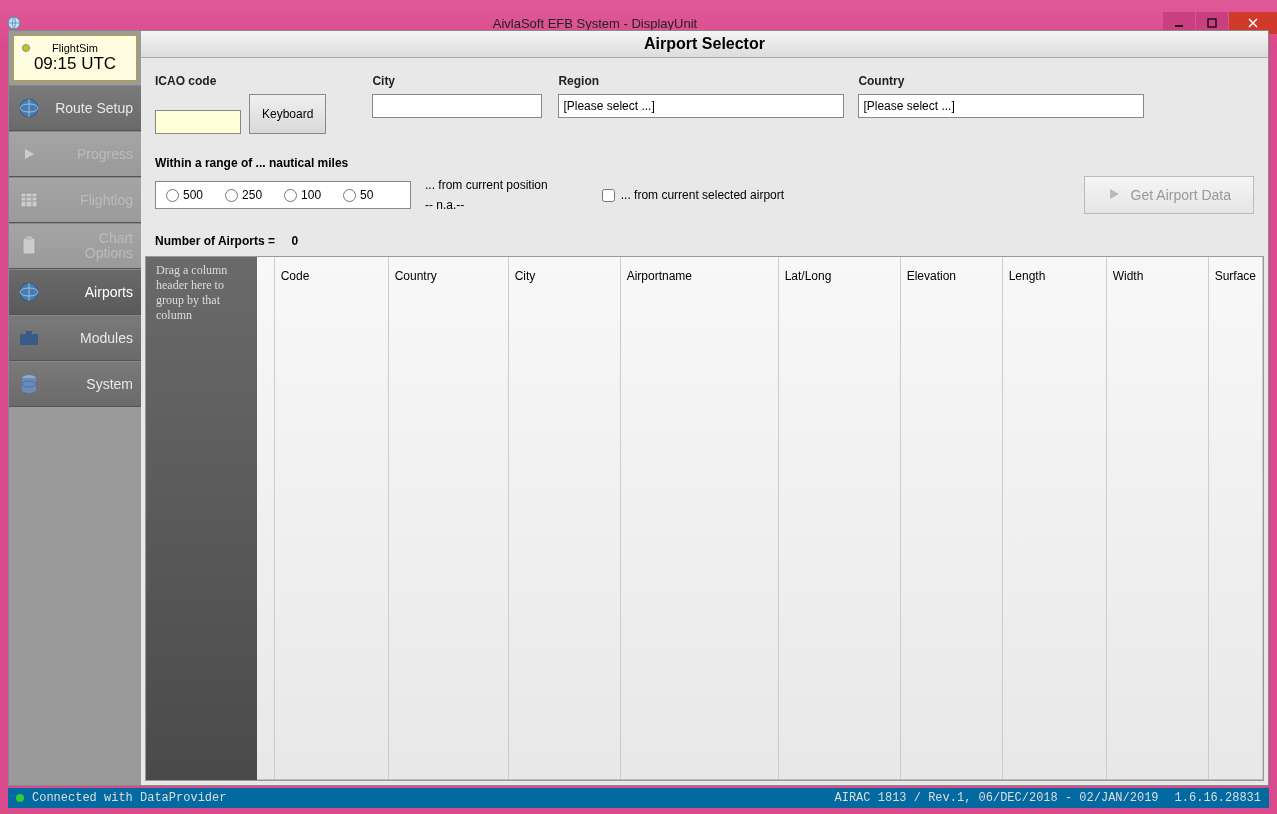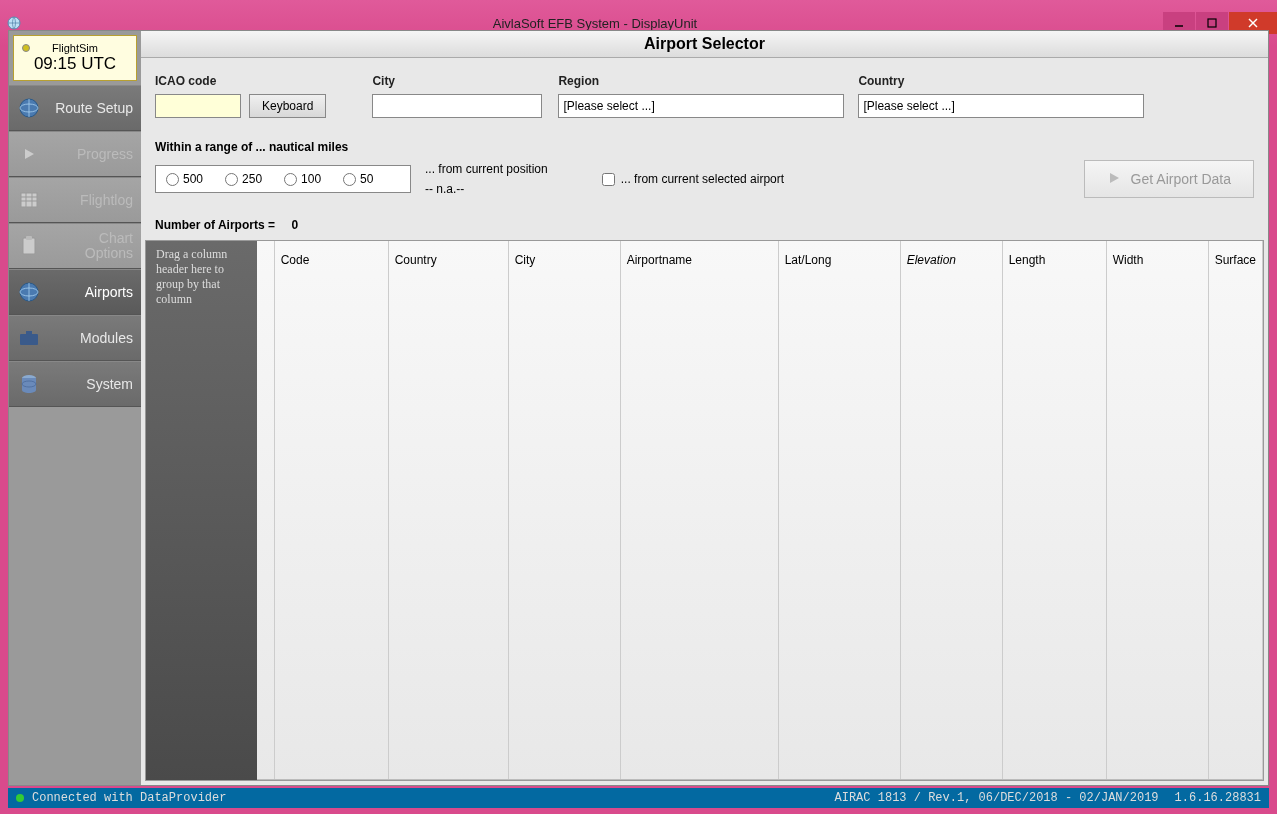--- a/index.html
+++ b/index.html
@@ -36,21 +36,21 @@
 .main { flex: 1; background: #e8e8e8; display: flex; flex-direction: column; }
 .page-header { background: linear-gradient(#f5f5f5, #dcdcdc); border-bottom: 1px solid #aaa; text-align: center; font-size: 16px; font-weight: bold; padding: 4px; }
 
 .filter-area { padding: 16px 14px 10px; background: #e8e8e8; }
 .filter-row1 { display: flex; gap: 0; }
 .filter-group { display: flex; flex-direction: column; }
 .filter-group label { font-weight: bold; font-size: 12px; margin-bottom: 6px; color: #222; }
 .filter-group input[type=text], .filter-group select { height: 24px; border: 1px solid #888; background: #fff; padding: 0 4px; font-size: 12px; }
 .icao-input { width: 86px; background: #ffffd8 !important; }
 .icao-row { display: flex; align-items: flex-end; gap: 8px; }
-.kbd-btn { height: 24px; padding: 0 12px; background: linear-gradient(#f0f0f0, #d8d8d8); border: 1px solid #888; cursor: pointer; font-size: 12px; }
+.kbd-btn { height: 40px; padding: 0 12px; background: linear-gradient(#f0f0f0, #d8d8d8); border: 1px solid #888; cursor: pointer; font-size: 12px; }
 
 .g-icao { margin-right: 46px; }
 .g-city { margin-right: 16px; }
 .g-city input { width: 170px; }
 .g-region { margin-right: 14px; }
 .g-region select { width: 286px; }
 .g-country select { width: 286px; }
 
 .range-section { margin-top: 22px; }
 .range-label { font-weight: bold; font-size: 12px; margin-bottom: 6px; display: block; }
@@ -67,21 +67,21 @@
 .grid-wrap { flex: 1; margin: 0 4px 4px; border: 1px solid #999; background: #fff; display: flex; flex-direction: row; }
 .group-bar { background: linear-gradient(#6a6a6a, #4a4a4a); color: #ddd; padding: 6px 10px; font-size: 12px; font-family: Tahoma; }
 .grid-header { display: flex; background: linear-gradient(#f8f8f8, #e8e8e8); border-bottom: 1px solid #bbb; }
 .gh { border-right: 1px solid #ccc; padding: 12px 6px; font-size: 12px; overflow: hidden; white-space: nowrap; }
 .gh-spacer { width: 18px; }
 .gh-code { width: 114px; }
 .gh-country { width: 120px; }
 .gh-city { width: 112px; }
 .gh-name { width: 158px; }
 .gh-latlong { width: 122px; }
-.gh-elev { width: 102px; font-style: italic; }
+.gh-elev { width: 102px; }
 .gh-length { width: 104px; }
 .gh-width { width: 102px; }
 .gh-surface { flex: 1; }
 .grid-body { flex: 1; background: #fff; }
 
 
 .statusbar { position: absolute; left: 8px; right: 8px; bottom: 6px; height: 20px; background: #0369a1; color: #ddd; font-family: "Courier New", monospace; font-size: 12px; display: flex; align-items: center; padding: 0 8px; }
 .status-dot { width: 8px; height: 8px; border-radius: 50%; background: #3c3; margin-right: 8px; }
 .status-right { margin-left: auto; display: flex; gap: 16px; }
 

